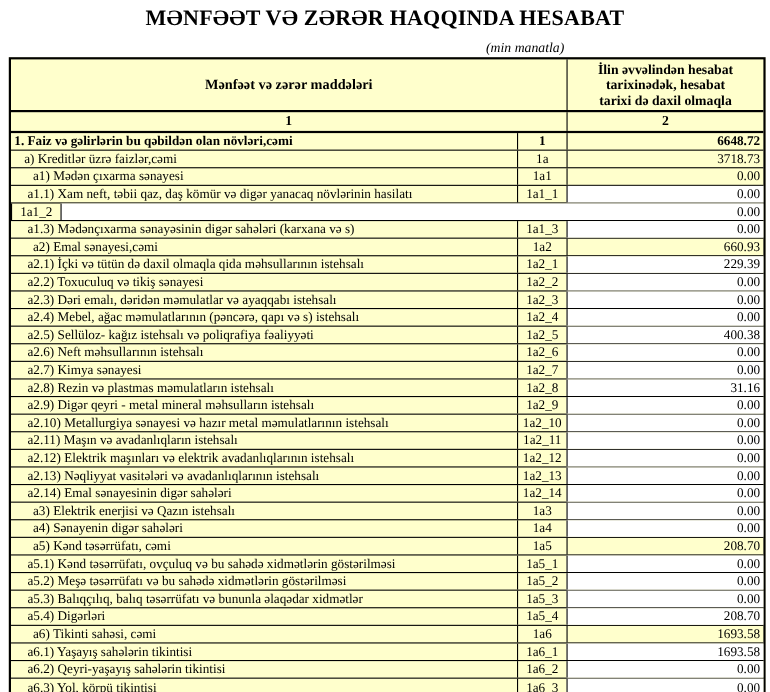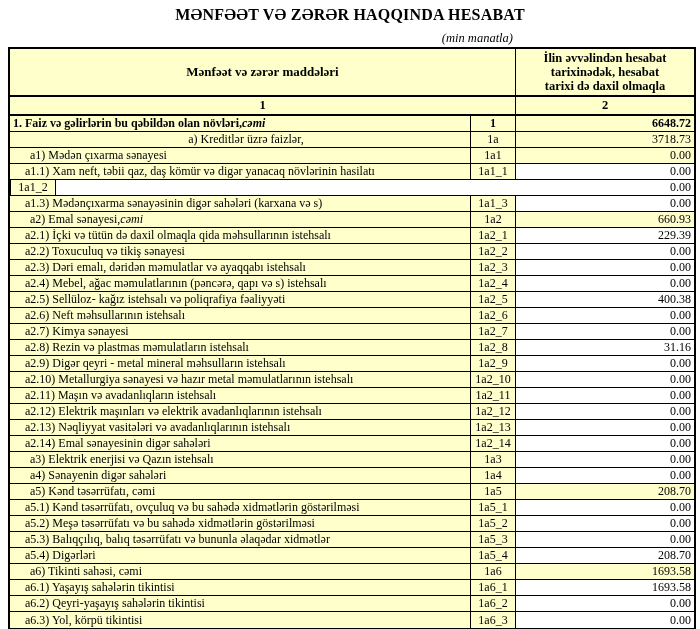--- a/index.html
+++ b/index.html
@@ -5,21 +5,21 @@
   * { margin:0; padding:0; box-sizing:border-box; }
   html,body { background:#ffffff; }
   body {
     width:700px; height:629px; overflow:hidden;
     font-family:"Liberation Serif", serif;
     color:#000;
   }
   .page { width:700px; height:629px; position:relative; }
 
   .report-title {
-    text-align:center; font-weight:bold; font-size:16px;
+    text-align:center; font-weight:bold; font-size:20px;
     padding-top:6px; letter-spacing:.2px;
   }
   .subline {
     display:flex; margin-top:8px; margin-left:8px; width:688px;
     font-style:italic; font-size:12.5px; line-height:13px;
   }
   .subline .unit { width:505px; text-align:right; }
   .subline .date { flex:1; text-align:right; padding-right:2px; }
 
   .report-table {
@@ -54,23 +54,23 @@
     width:45px; border-left:1px solid #000;
     display:flex; align-items:center; justify-content:center;
   }
   .c-val {
     flex:1; border-left:1px solid #000;
     display:flex; align-items:center; justify-content:flex-end;
     padding-right:3px;
   }
   .c-val.entry { background:var(--entry-bg,#FFFFFF); }
   .row.bold .c-name, .row.bold .c-code, .row.bold .c-val { font-weight:bold; }
-  .nm-it { font-style:italic; }
+  .nm-it { }
   .lvl0 { padding-left:3px; }
-  .lvl1 { padding-left:12px;flex-direction:column; }
+  .lvl1 { padding-left:12px; }
   .lvl2 { padding-left:20px; }
   .lvl3 { padding-left:15px; }
 </style>
 </head>
 <body>
 
 <div class="page">
 
   <div class="report-title">MƏNFƏƏT VƏ ZƏRƏR HAQQINDA HESABAT</div>
 

